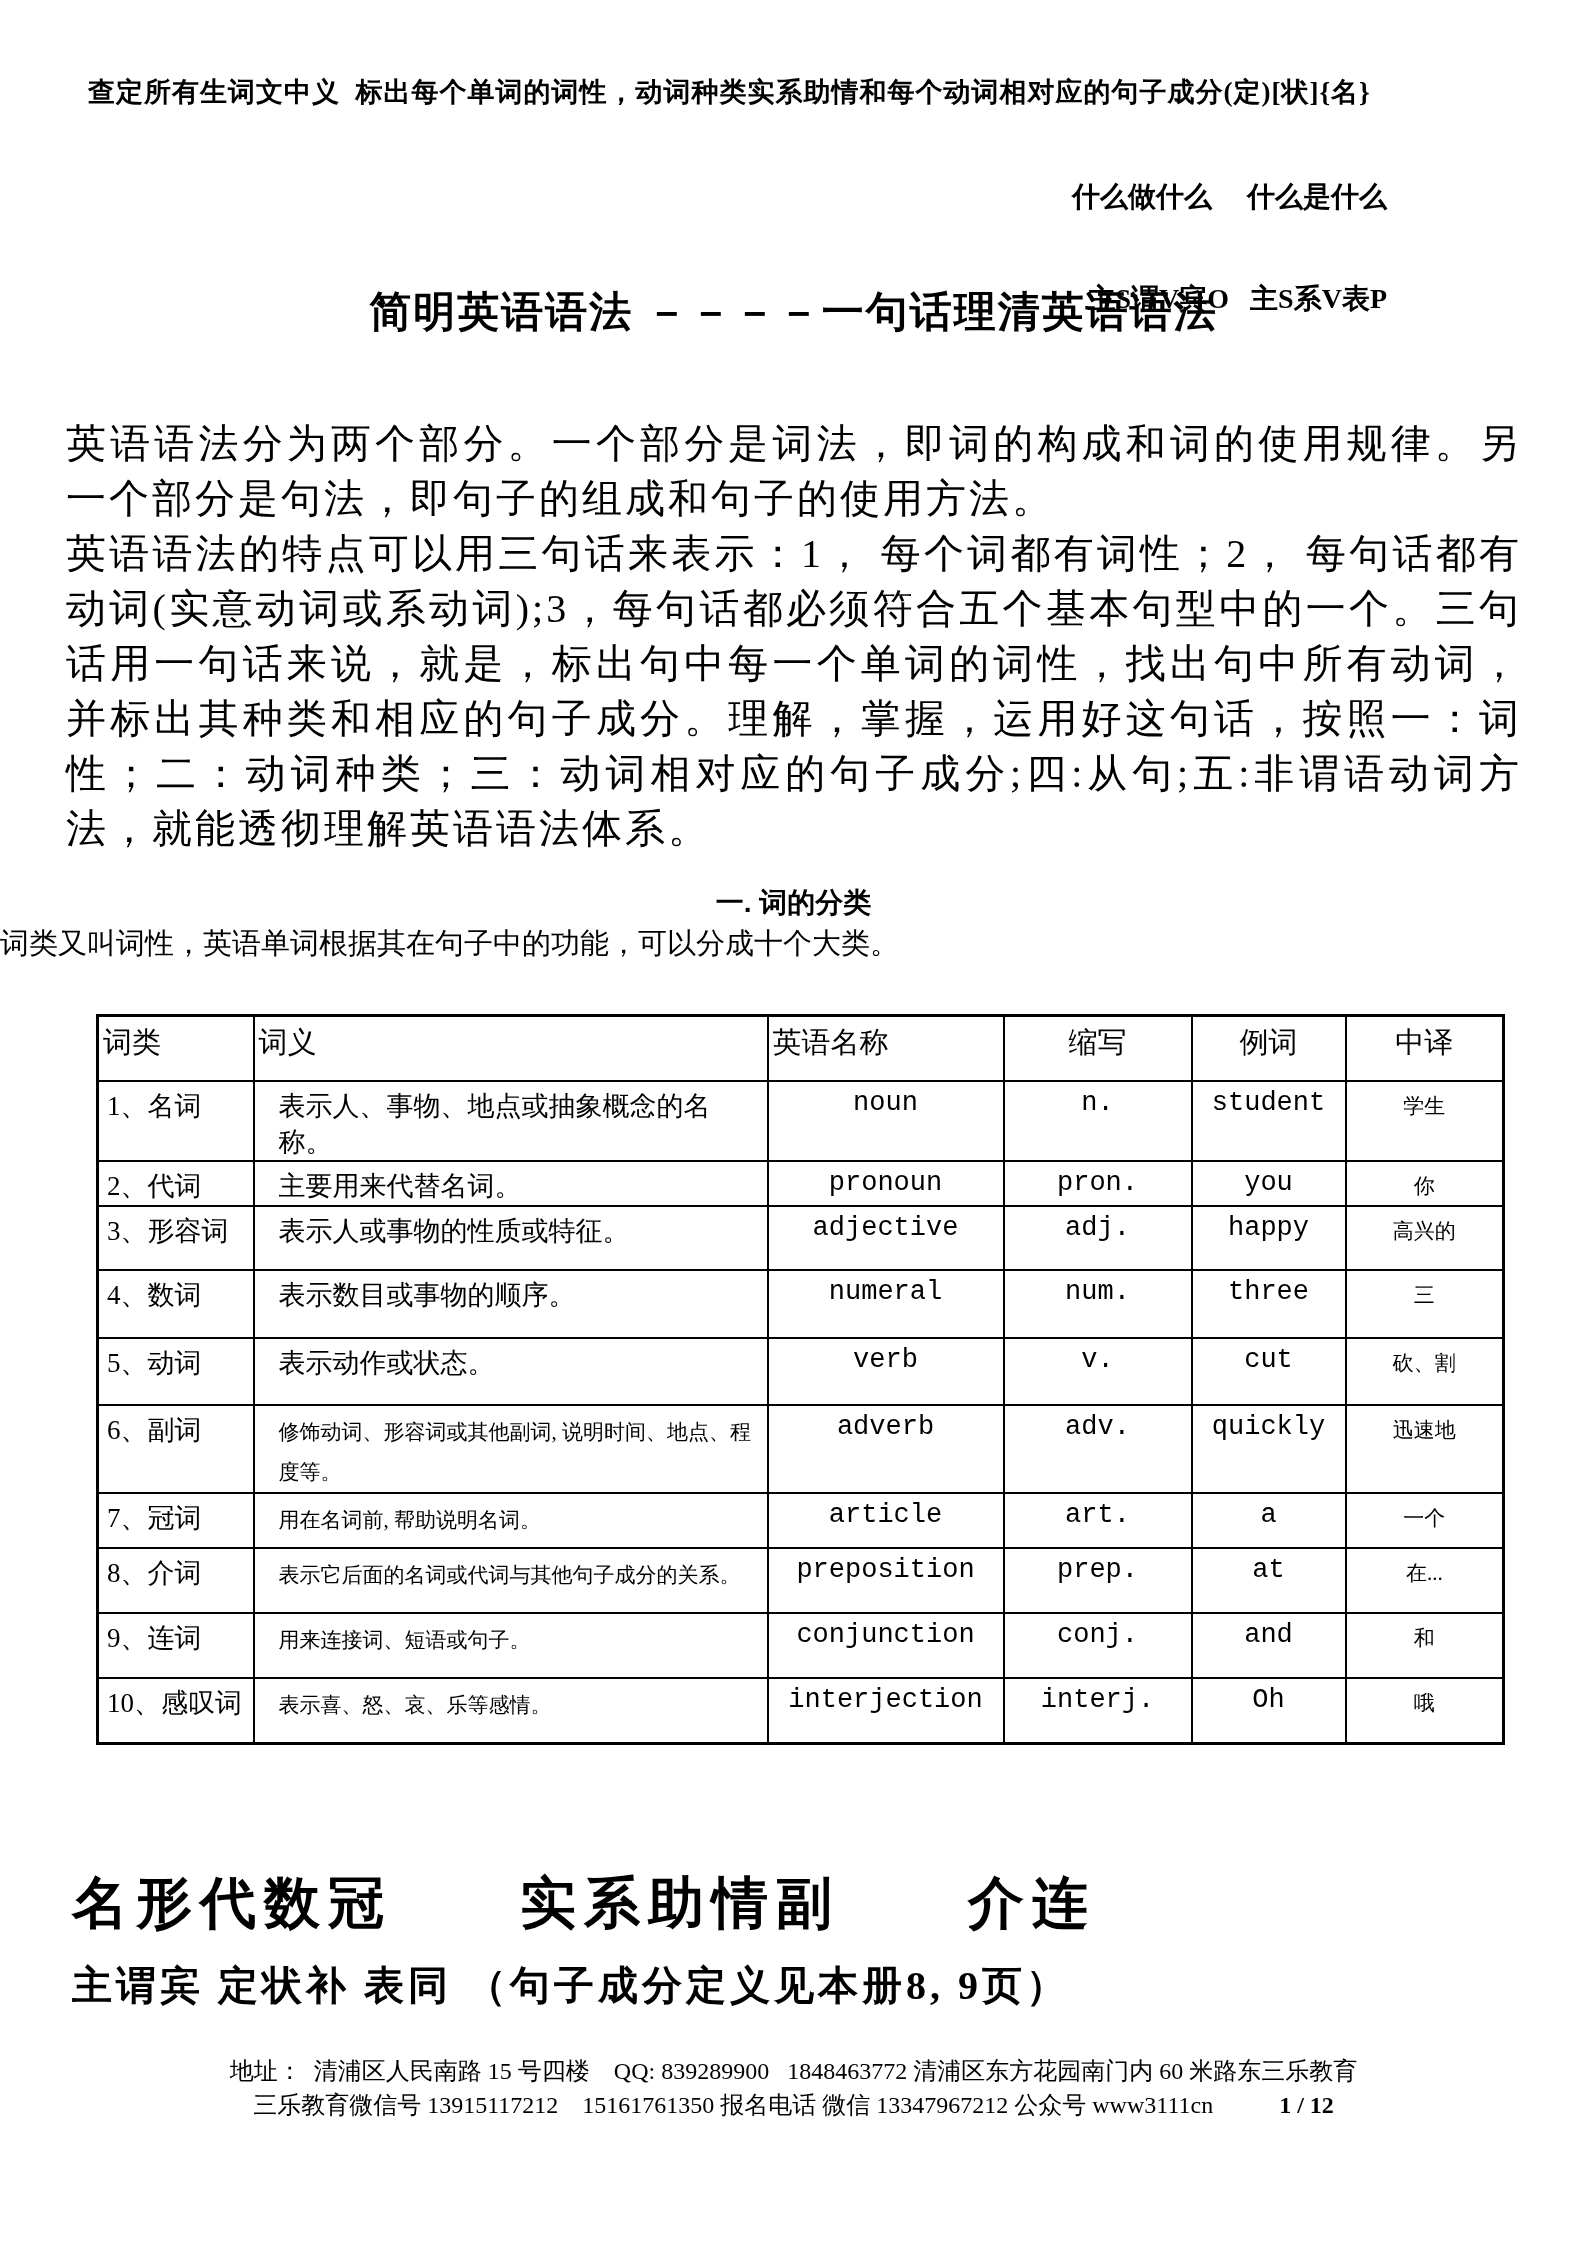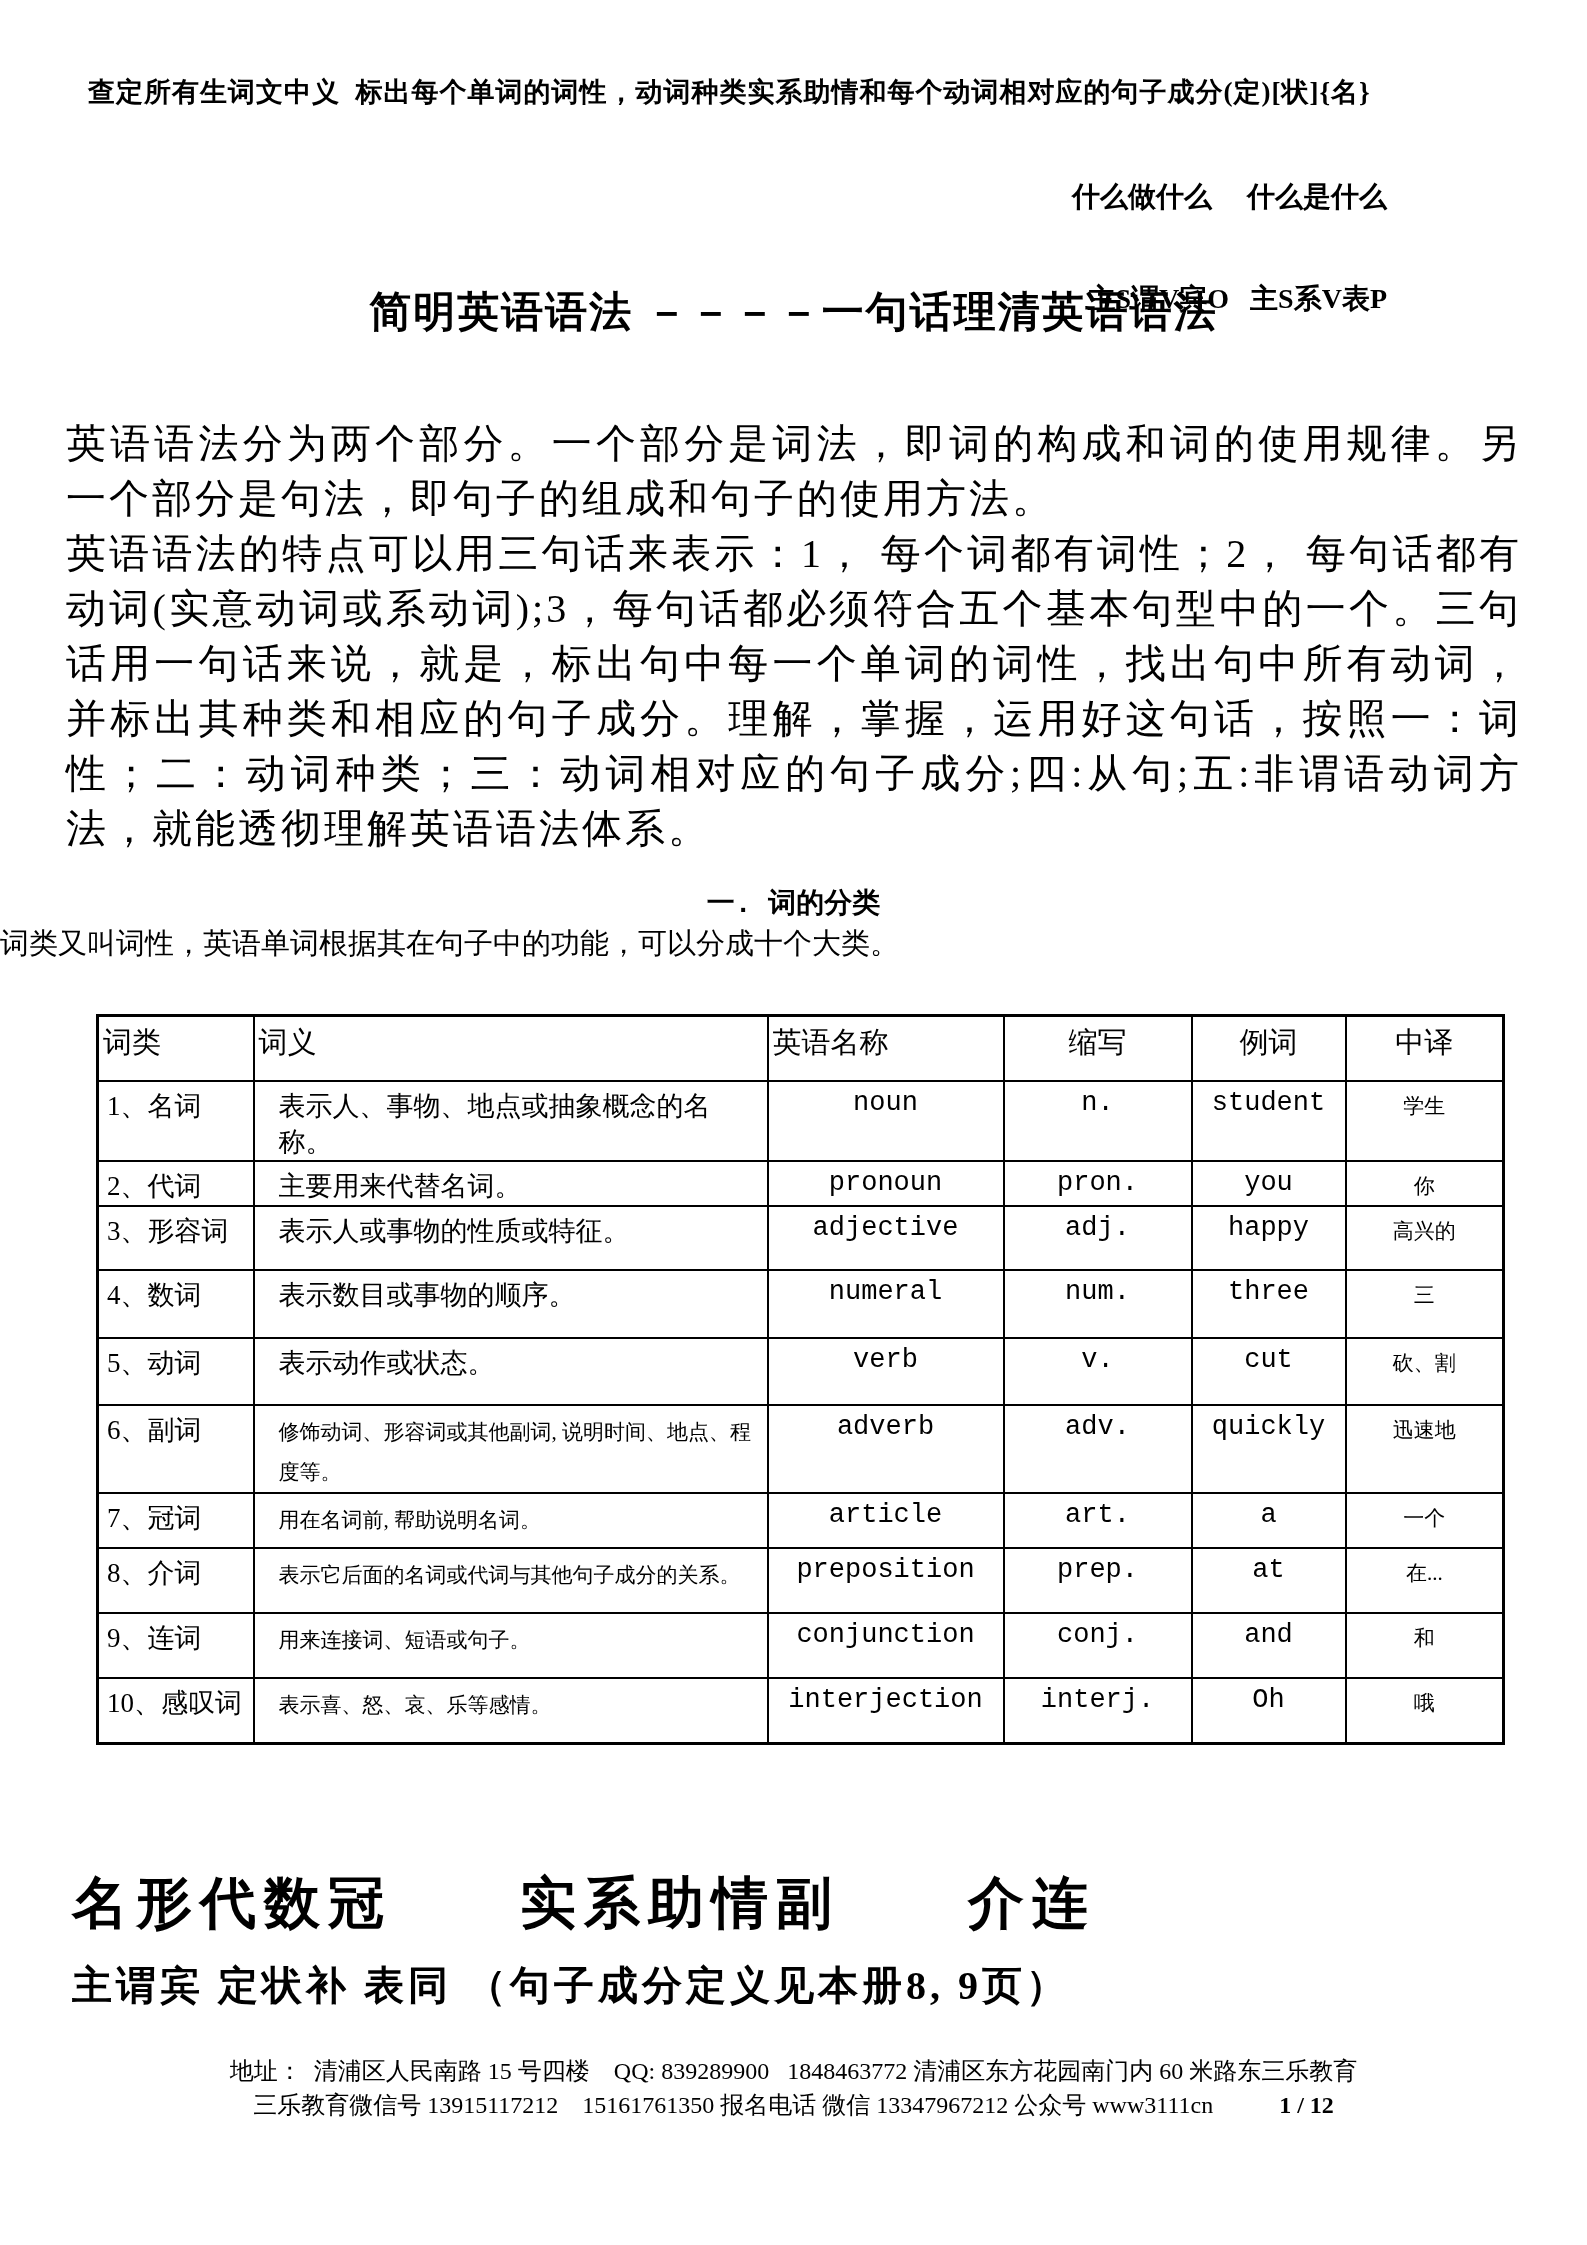--- a/index.html
+++ b/index.html
@@ -35,21 +35,21 @@
     position: absolute; top: 416px; left: 66px; width: 1456px;
     font-size: 40px; line-height: 55px; letter-spacing: 3px;
     text-align: justify;
   }
   .body-text p { margin: 0; }
 
   
   .section-head {
     position: absolute; top: 884px; left: 0; right: 0;
     text-align: center; font-size: 28px; font-weight: bold;
-    font-family: Liberation Mono, monospace;
+    font-family: Liberation Sans, sans-serif;
   }
   .section-sub {
     position: absolute; top: 924px; left: 0; right: 0;
     text-align: left; font-size: 29px;
     font-family: "Liberation Sans", sans-serif;
   }
 
   
   table.pos-table {
     position: absolute; top: 1014px; left: 96px;

